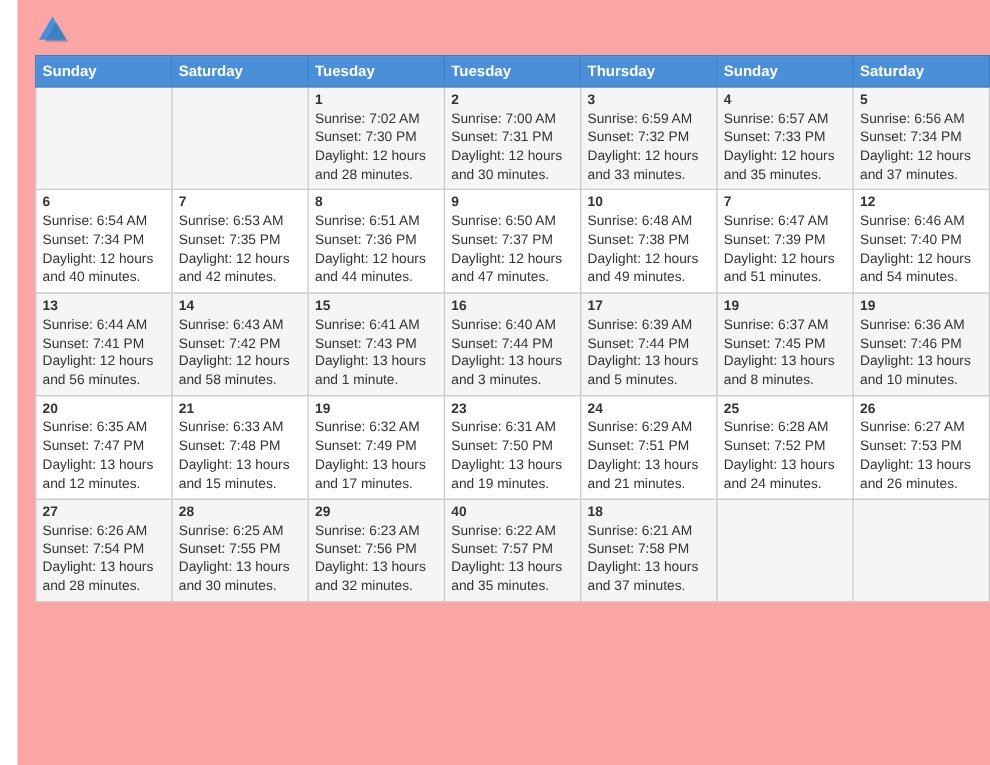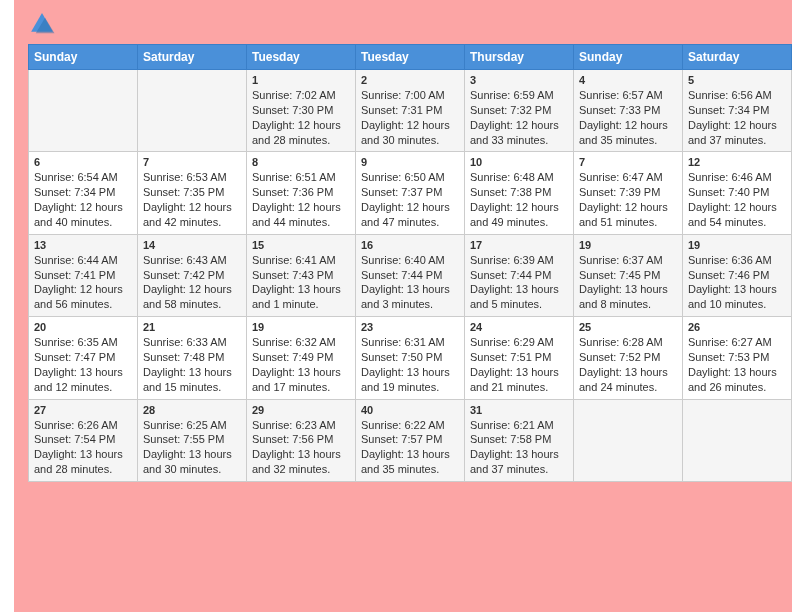--- a/index.html
+++ b/index.html
@@ -258,21 +258,21 @@
           </td>
           <td>
             <span class="day-num">29</span>
             <div class="cell-text">Sunrise: 6:23 AM<br>Sunset: 7:56 PM<br>Daylight: 13 hours and 32 minutes.</div>
           </td>
           <td>
             <span class="day-num">40</span>
             <div class="cell-text">Sunrise: 6:22 AM<br>Sunset: 7:57 PM<br>Daylight: 13 hours and 35 minutes.</div>
           </td>
           <td>
-            <span class="day-num">31</span>
+            <span class="day-num">18</span>
             <div class="cell-text">Sunrise: 6:21 AM<br>Sunset: 7:58 PM<br>Daylight: 13 hours and 37 minutes.</div>
           </td>
           <td class="empty-cell"></td>
           <td class="empty-cell"></td>
         </tr>
       </tbody>
   </table>
 </div>
 
 </body></html>

